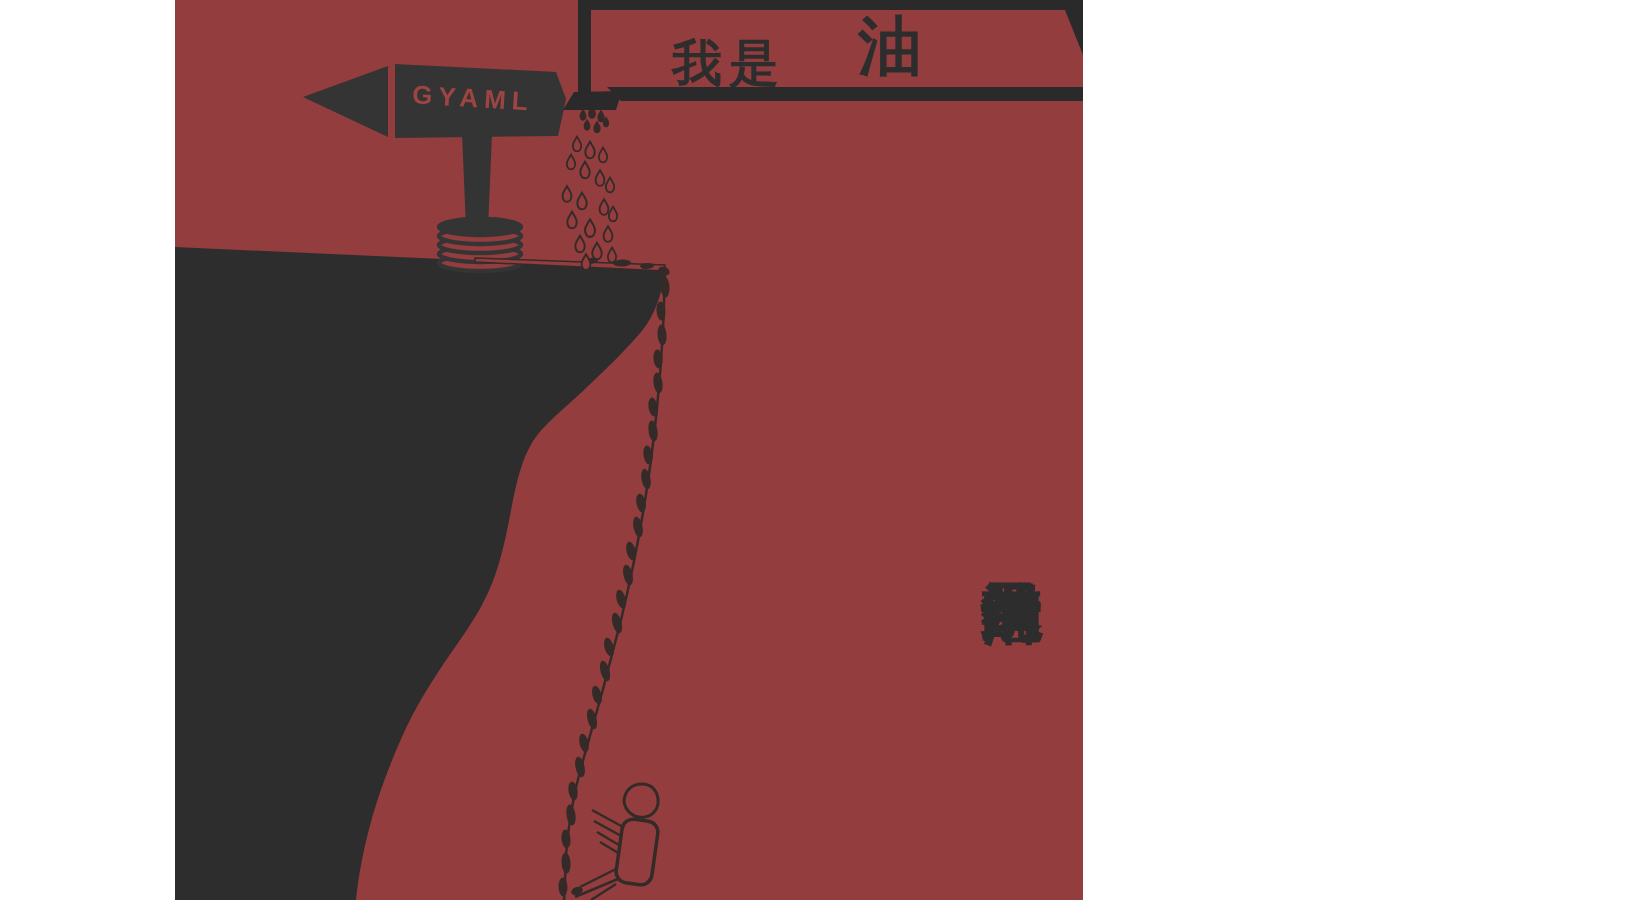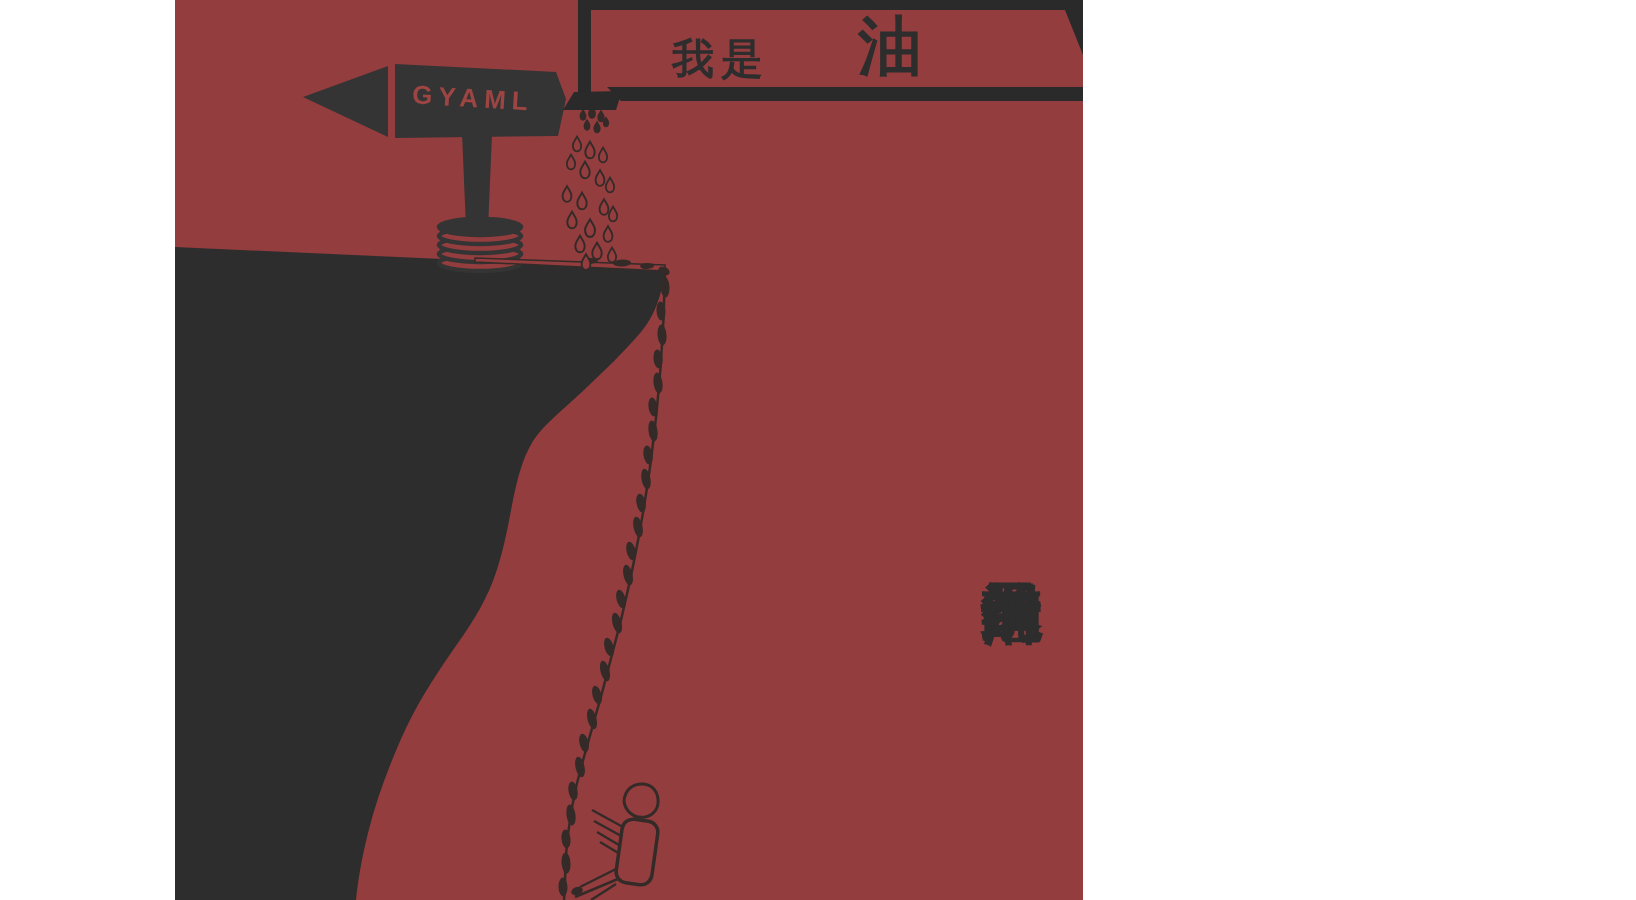--- a/index.html
+++ b/index.html
@@ -13,21 +13,21 @@
   .panel{
     position:absolute;left:175px;top:0;
     width:908px;height:900px;
     background:#943d3e;
     overflow:hidden;
   }
   .art{position:absolute;left:0;top:0;width:908px;height:900px;display:block;}
   .txt{position:absolute;color:#2e2d2e;line-height:1;white-space:nowrap;}
   .bubble-prefix{
     left:497px;top:38px;
-    font-size:42px;font-weight:bold;letter-spacing:7px;
+    font-size:50px;font-weight:bold;letter-spacing:7px;
   }
   .bubble-emphasis{
     left:683px;top:14px;
     font-size:64px;font-weight:bold;
   }
   .gyaml{
     left:230px;top:85px;width:136px;
     text-align:center;
     font-size:26px;font-weight:bold;letter-spacing:6px;
     color:#9c4543;

